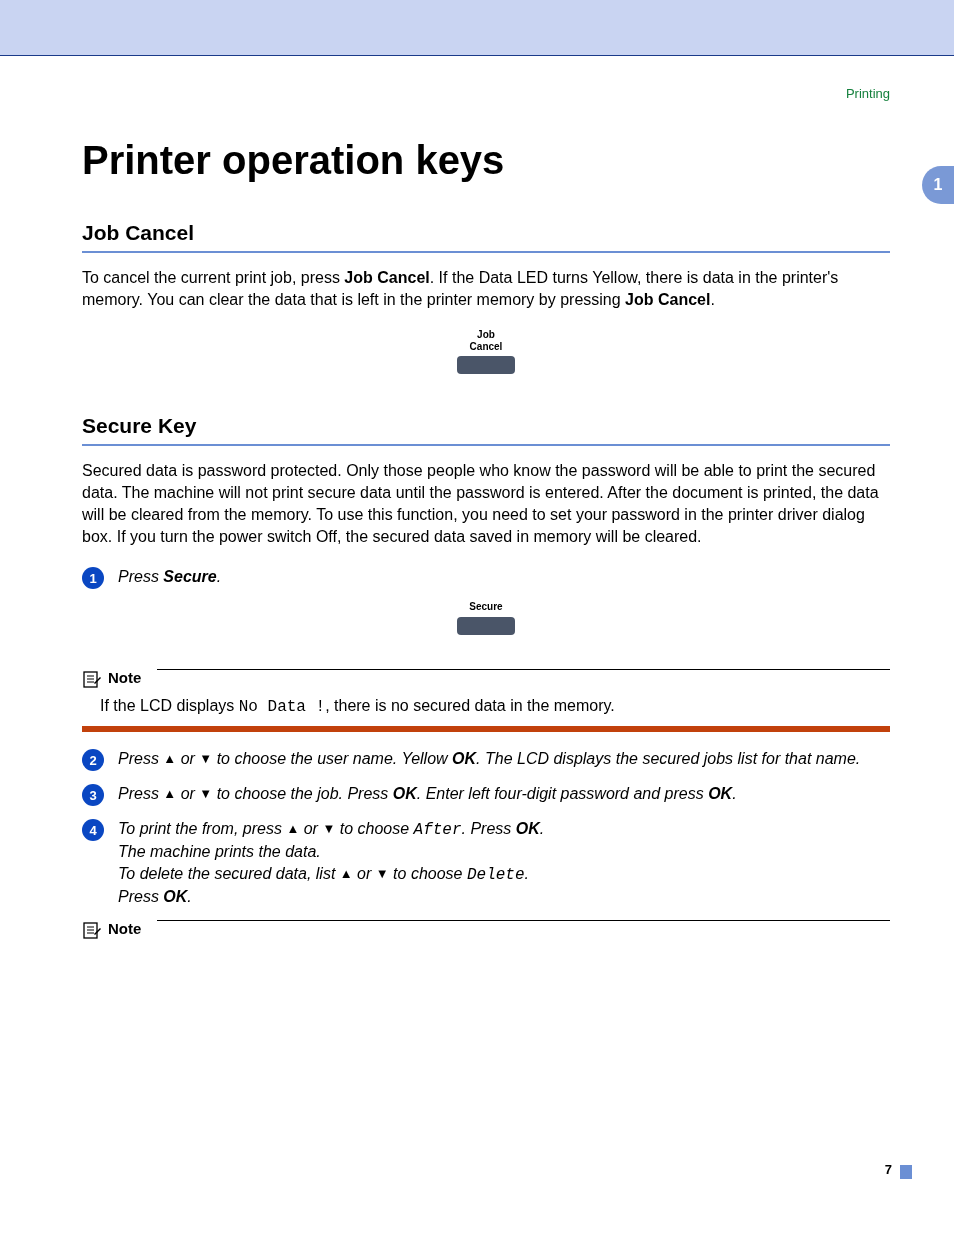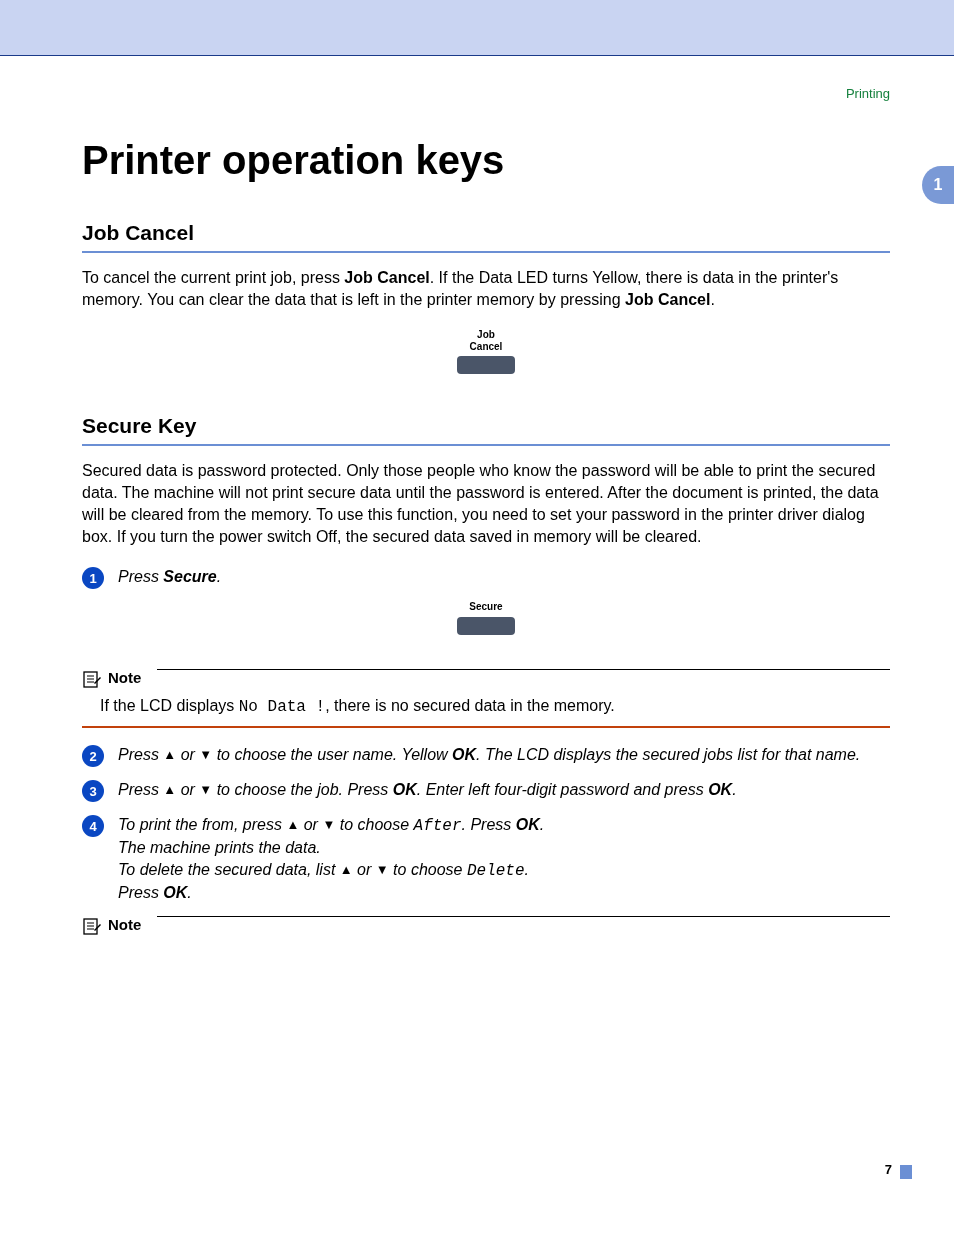--- a/index.html
+++ b/index.html
@@ -129,21 +129,21 @@
   .note-line {
     flex: 1;
     height: 1px;
     background: #000;
     margin-left: 10px;
   }
   .note-body {
     font-size: 16px;
     line-height: 1.38;
     padding: 6px 0 8px 18px;
-    border-bottom: 2px solid #c2410c;
+    border-bottom: 6px solid #c2410c;
   }
   .mono { font-family: "Courier New", monospace; font-size: 16px; }
   .arrow { font-size: 13px; vertical-align: 1px; }
   .page-num {
     position: absolute;
     right: 62px;
     bottom: 58px;
     font-size: 13px;
     font-weight: bold;
   }

